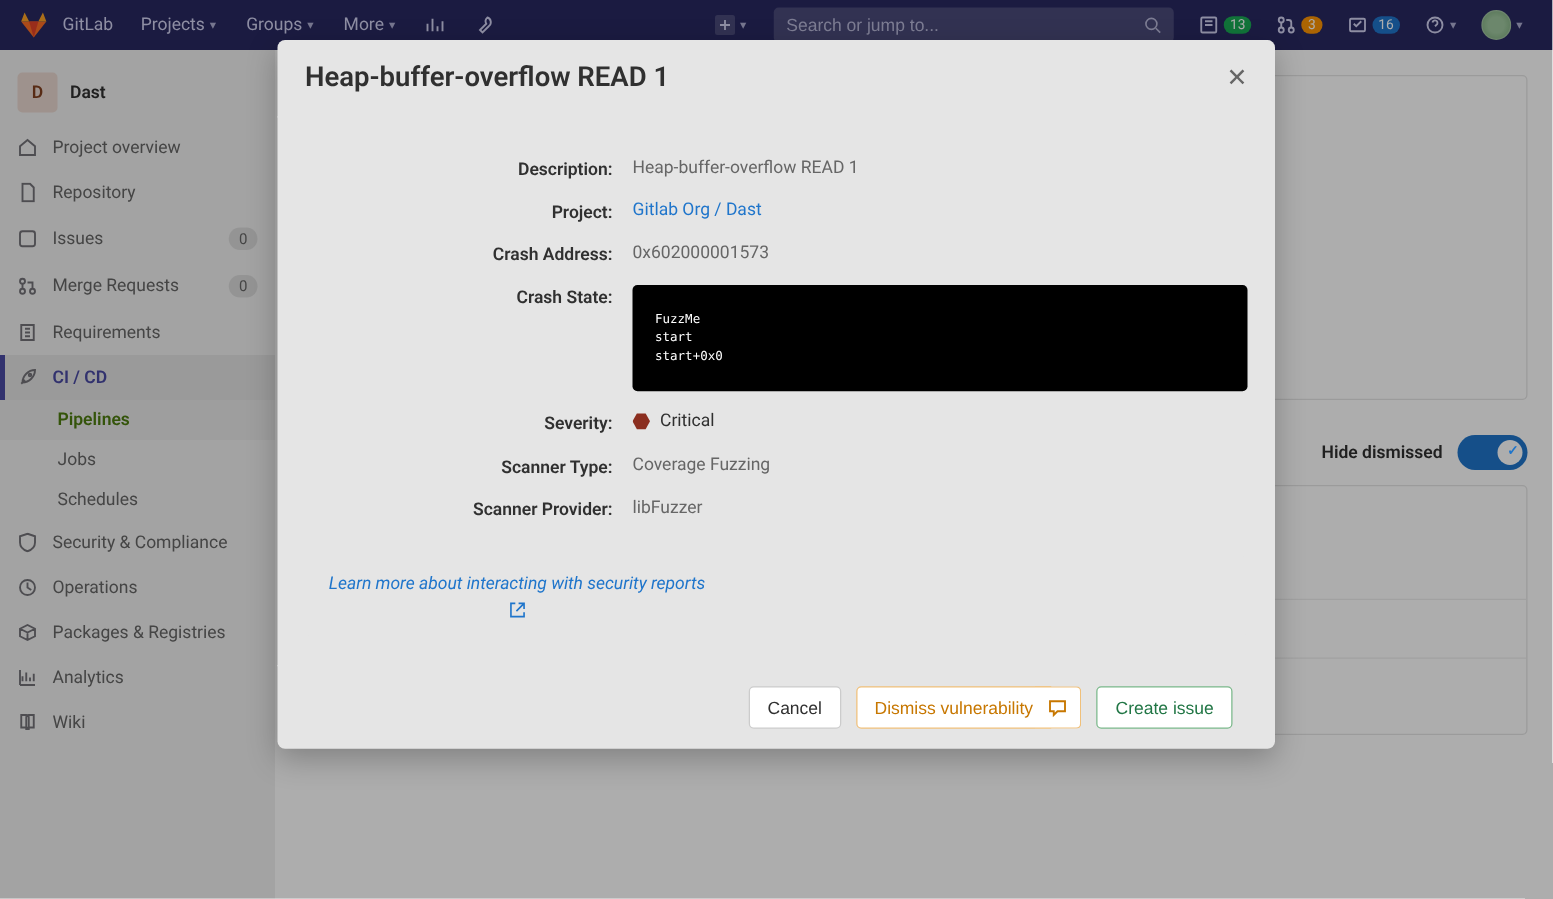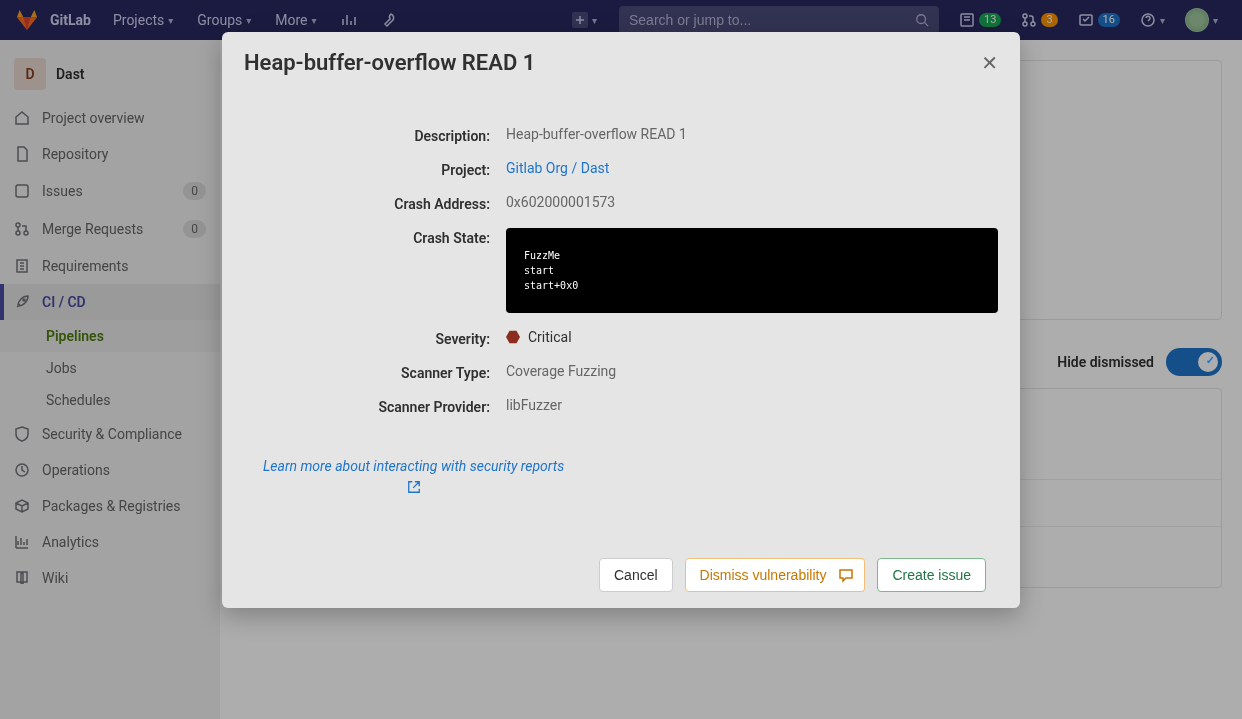--- a/index.html
+++ b/index.html
@@ -18,21 +18,21 @@
     height: 40px;
     background: #292961;
     color: #d1d1f0;
     display: flex;
     align-items: center;
     padding: 0 16px;
     gap: 4px;
     font-size: 14px;
   }
   .topnav .logo { margin-right: 8px; display:flex; align-items:center; }
-  .topnav .brand { font-weight: 700; margin-right: 8px; }
+  .topnav .brand { font-weight: 400; margin-right: 8px; }
   .topnav .nav-item {
     padding: 6px 10px;
     display: flex;
     align-items: center;
     gap: 4px;
     color: #d1d1f0;
     border-radius: 4px;
   }
   .topnav .chevron { font-size: 10px; opacity: .8; }
   .topnav .spacer { flex: 1; }
@@ -227,21 +227,21 @@
     border-top:1px solid #e5e5e5;
     padding: 16px 34px;
     display:flex; justify-content:flex-end; gap:12px; align-items:flex-end;
   }
   .btn {
     padding: 8px 14px; border-radius:4px; font-size:14px;
     background:#fff; border:1px solid #ccc; color:#303030;
   }
   .btn.warn { color:#c77700; border-color:#f0c07a; }
   .btn.warn-icon { color:#c77700; border-color:#f0c07a; padding:8px 10px; border-left:none; border-radius:0 4px 4px 0; margin-left:-13px;}
-  .btn-group { display:flex;margin-top:10px; }
+  .btn-group { display:flex; }
   .btn-group .btn.warn { border-radius:4px 0 0 4px; }
   .btn.success { color:#217645; border-color:#7ab88a; }
   svg { display:block; }
 </style>
 </head>
 <body>
 
 <div class="topnav">
   <span class="logo">
     <svg width="22" height="22" viewBox="0 0 24 24">

